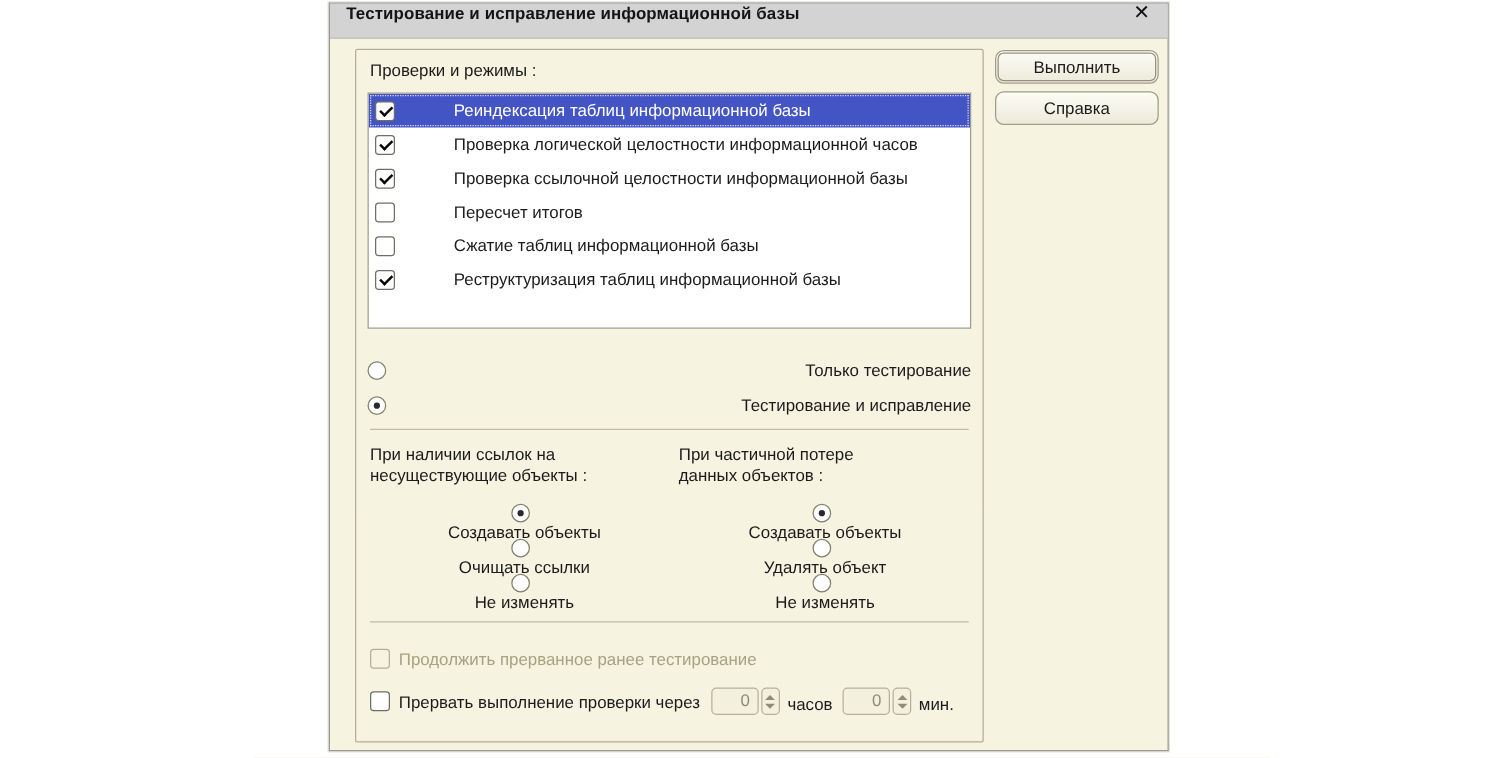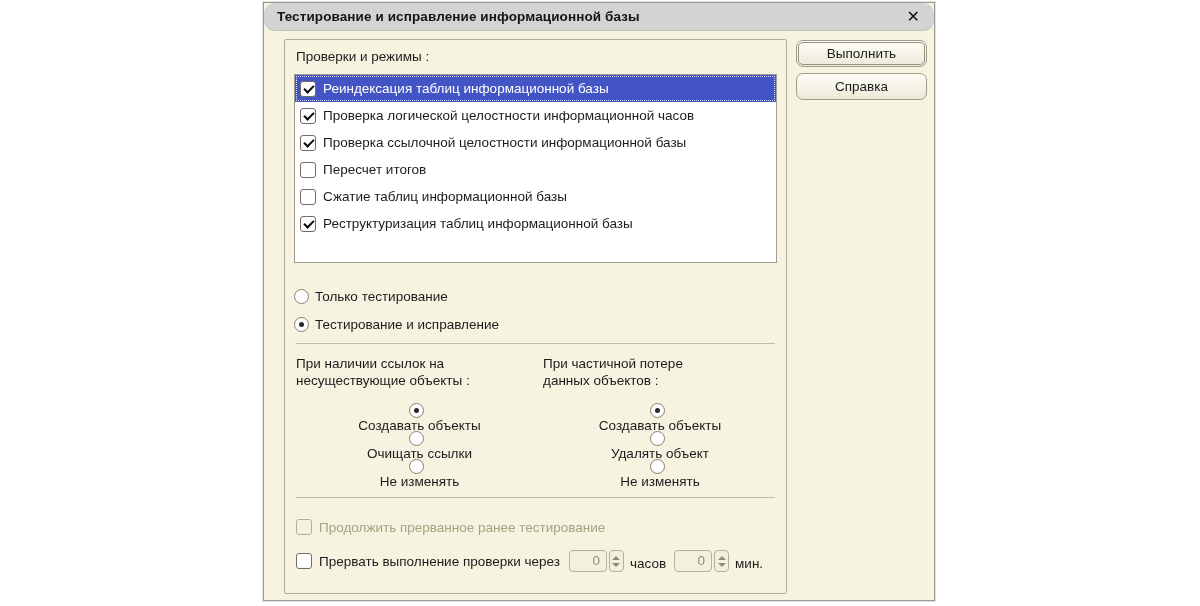--- a/index.html
+++ b/index.html
@@ -8,21 +8,21 @@
     font-family:"Liberation Sans","DejaVu Sans",sans-serif;color:#1c1c1c;
     -webkit-font-smoothing:antialiased;
   }
   .dialog{
     position:absolute;left:263px;top:2px;width:672px;height:599px;
     background:#f7f3e1;border:1px solid #9b9a92;box-sizing:border-box;
     box-shadow:0 0 0 1px #e3e3e3;
   }
   .titlebar{
     height:28px;background:#d3d3d3;border-bottom:1px solid #c0c0c0;
-    display:flex;align-items:center;padding:0 12px 0 13px;box-sizing:border-box;border-radius:11px;
+    display:flex;padding:0 12px 0 13px;box-sizing:border-box;
   }
   .title{font-size:13.5px;font-weight:bold;color:#141414;letter-spacing:.1px;}
   .close{
     margin-left:auto;font-size:16px;font-weight:bold;color:#111;cursor:pointer;
     line-height:16px;padding:0 2px;
   }
   .content{position:relative;height:412px;}
   
   .groupbox{
     position:absolute;left:20px;top:8px;width:503px;height:555px;
@@ -41,23 +41,23 @@
   }
   .cb{
     width:16px;height:16px;background:#ffffff;border:1px solid #6f6e64;border-radius:3px;
     box-sizing:border-box;position:relative;flex:0 0 auto;margin-right:7px;
   }
   .cb.checked::after{
     content:"";position:absolute;left:3px;top:3px;width:8px;height:4px;
     border-left:2px solid #0a0a0a;border-bottom:2px solid #0a0a0a;transform:rotate(-45deg);
   }
   .cb.off-ch{border-color:#b2af98;background:#f7f3e1;}
-  .ltext{white-space:nowrap;}
-  
-  .radio-row{display:flex;align-items:center;font-size:13.5px;height:18px;}
+  .ltext{white-space:nowrap;margin-left:40px;}
+  
+  .radio-row{display:flex;align-items:center;font-size:13.5px;height:18px;justify-content:space-between;}
   .mode1{margin-top:24px;}
   .mode2{margin-top:10px;}
   .radio{
     width:15px;height:15px;border:1px solid #83816f;border-radius:50%;background:#ffffff;
     box-sizing:border-box;position:relative;flex:0 0 auto;margin-right:6px;
   }
   .radio.sel::after{
     content:"";position:absolute;left:4px;top:4px;width:5px;height:5px;border-radius:50%;
     background:#2a2a2a;
   }

